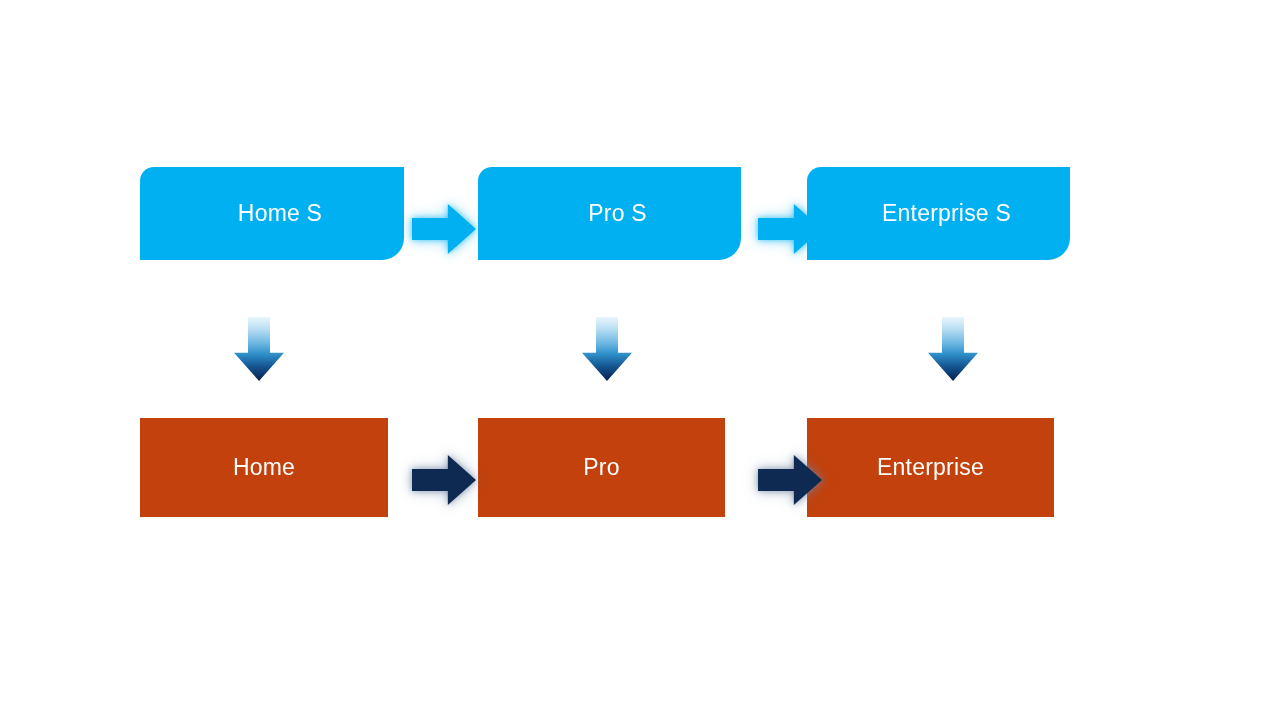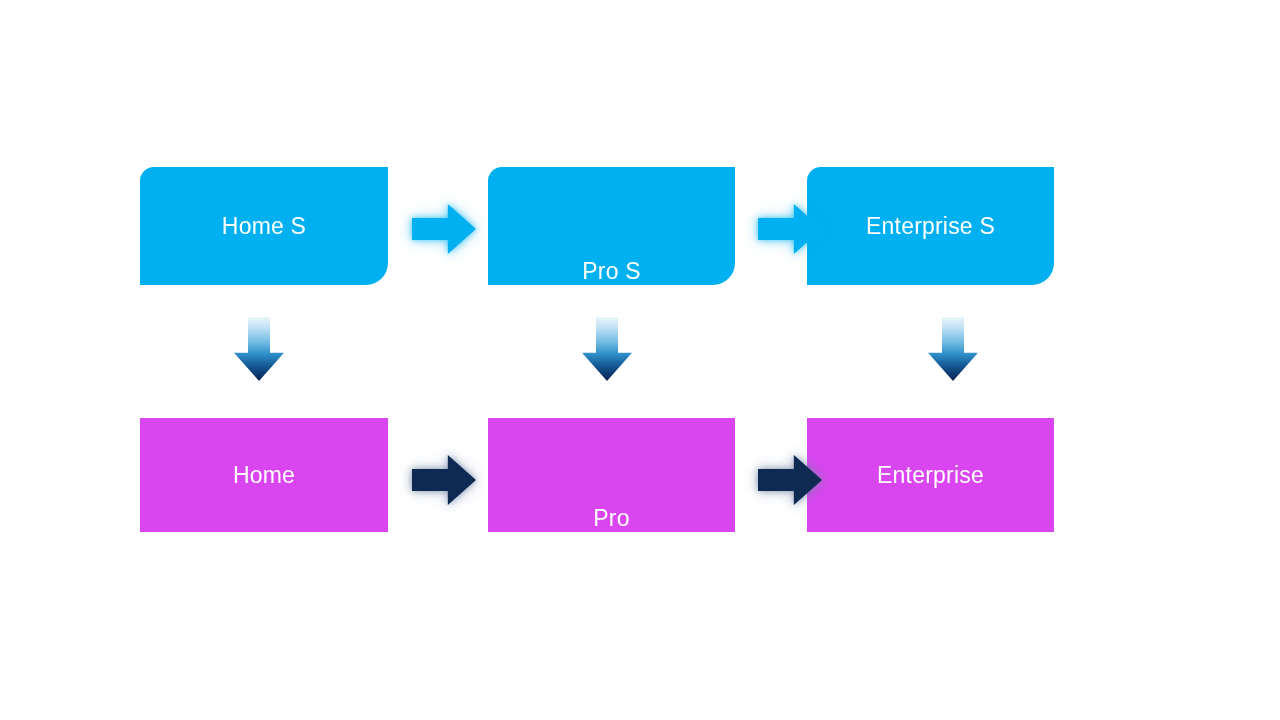--- a/index.html
+++ b/index.html
@@ -20,32 +20,33 @@
     display: flex;
     align-items: center;
     justify-content: center;
     color: #ffffff;
     font-size: 23px;
     font-weight: 400;
     letter-spacing: 0.2px;
   }
   .top-box {
     top: 167px;
-    height: 118px;
+    height: 93px;
     background: #00B0F0;
     border-radius: 14px 0 22px 0;
+    padding-left: 16px;
   }
   .bottom-box {
     top: 418px;
-    height: 114px;
-    background: #d946ef;
+    height: 99px;
+    background: #c2410c;
     border-radius: 0;
   }
   .col1 { left: 140px; width: 248px; }
-  .col2 { left: 488px; width: 247px; align-items: flex-end; }
+  .col2 { left: 478px; width: 247px; }
   .col3 { left: 807px; width: 247px; }
 
   .arrow-right {
     position: absolute;
     width: 64px;
     height: 50px;
     clip-path: polygon(0% 28%, 56% 28%, 56% 0%, 100% 50%, 56% 100%, 56% 72%, 0% 72%);
   }
   .arrow-right-wrap {
     position: absolute;

